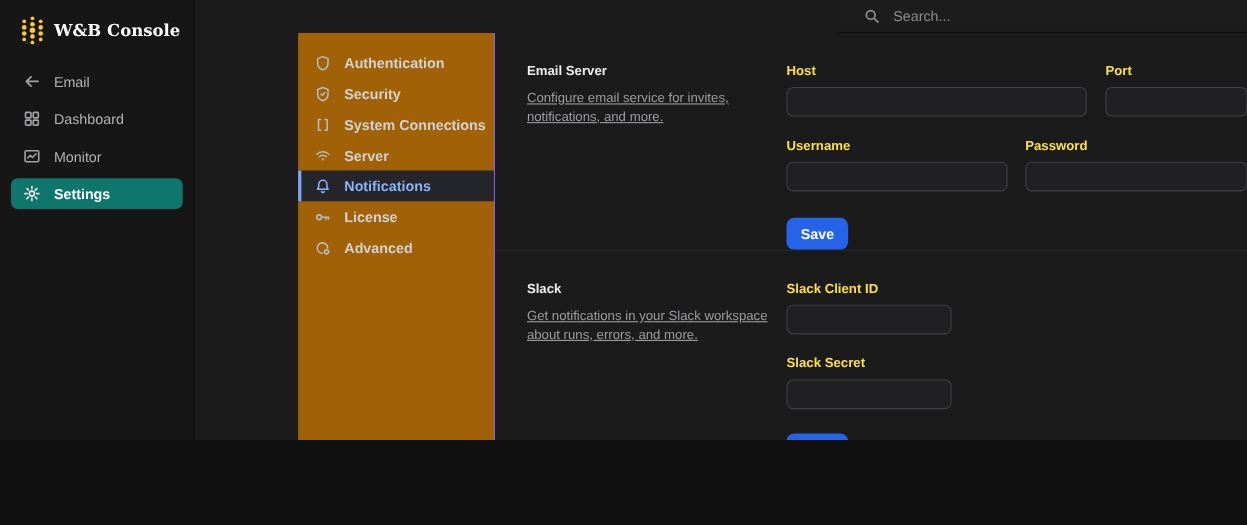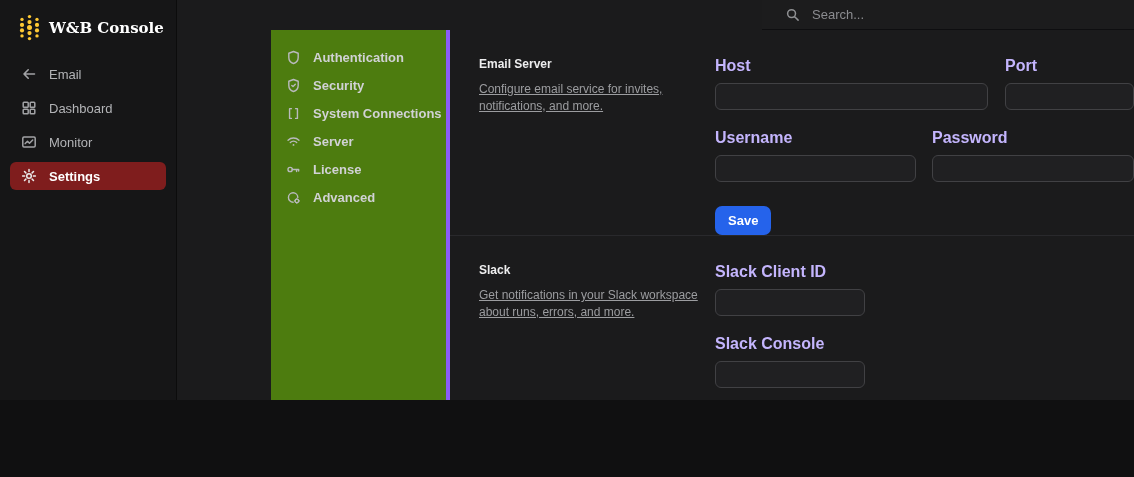--- a/index.html
+++ b/index.html
@@ -7,53 +7,53 @@
        color:#e6e6e6;font-family:"Liberation Sans",sans-serif;font-size:13px;overflow:hidden;}
 
   
   .left-sidebar{width:177px;flex-shrink:0;background:#161617;border-right:1px solid rgba(0,0,0,.45);box-sizing:border-box;}
   .logo-row{display:flex;align-items:center;gap:9px;padding:14px 0 0 19px;}
   .logo-title{font-family:"DejaVu Serif",serif;font-weight:bold;font-size:15px;color:#ffffff;white-space:nowrap;}
   .main-nav{margin-top:19px;display:flex;flex-direction:column;gap:6px;padding:0 10px;}
   .nav-item{display:flex;align-items:center;gap:12px;height:28px;padding:0 11px;border-radius:6px;
             color:#b3b4b7;cursor:pointer;white-space:nowrap;}
   .nav-item .icn{display:flex;width:16px;height:16px;color:#a2a3a6;flex-shrink:0;}
-  .nav-item.active{background:#7f1d1d;color:#ffffff;font-weight:bold;}
+  .nav-item.active{background:#0f766e;color:#ffffff;font-weight:bold;}
   .nav-item.active .icn{color:#ececec;}
 
   
   .right{flex:1;display:flex;flex-direction:column;min-width:0;align-items:flex-end;}
   .topbar{height:30px;flex-shrink:0;display:flex;align-items:center;gap:10px;padding-left:23px;
           background:#1c1c1d;border-bottom:1px solid #0e0e10;box-sizing:border-box;}
   .topbar .icn{display:flex;width:15px;height:15px;color:#8f9093;flex-shrink:0;}
   .search-input{background:transparent;border:none;outline:none;color:#c9c9cb;width:320px;
                 font-family:"Liberation Sans",sans-serif;font-size:13px;}
   .search-input::placeholder{color:#8b8c90;}
 
   .content-row{flex:1;display:flex;min-height:0;}
 
   
-  .settings-nav{width:179px;flex-shrink:0;background:#4d7c0f;padding-top:13px;
-                border-right:4px solid #8b5cf6;box-sizing:border-box;}
+  .settings-nav{width:179px;flex-shrink:0;background:#a16207;padding-top:13px;
+                border-right:1px solid #8b5cf6;box-sizing:border-box;}
   .snav-item{display:flex;align-items:center;gap:12px;height:28px;padding-left:15px;
              color:#d1d2d5;font-weight:bold;cursor:pointer;white-space:nowrap;box-sizing:border-box;}
   .snav-item .icn{display:flex;width:15px;height:15px;color:#b9babd;flex-shrink:0;}
   .snav-item.active{background:#24262b;border-left:3px solid #7aa7fb;padding-left:12px;color:#8ab4f8;}
   .snav-item.active .icn{color:#8ab4f8;}
 
   
   .main{flex:1;background:#1b1b1c;min-width:0;display:flex;flex-direction:column;}
   .section{display:flex;padding:27px 0 0 29px;box-sizing:border-box;}
   .section-email{height:224px;}
   .section-slack{flex:1;border-top:1px solid #29292c;}
   .section-info{width:236px;flex-shrink:0;}
   .section-title{font-size:12px;font-weight:bold;color:#ededee;}
   .section-desc{margin-top:10px;font-size:12px;line-height:1.4;color:#9c9da0;text-decoration:underline;}
   .form-col{width:419px;flex-shrink:0;}
-  .field-label{font-size:16px;font-weight:bold;color:#c4b5fd;margin-bottom:8px;}
+  .field-label{font-size:12px;font-weight:bold;color:#fde047;margin-bottom:8px;}
   .text-input{box-sizing:border-box;height:27px;background:#202022;border:1px solid #414144;
               border-radius:6px;color:#e6e6e6;padding:0 8px;outline:none;
               font-family:"Liberation Sans",sans-serif;font-size:13px;display:block;}
   .form-row{display:flex;}
   .w-host{width:273px;margin-right:17px;}  .w-port{width:129px;}
   .w-user{width:201px;margin-right:16px;}  .w-pass{width:202px;}
   .w-slack{width:150px;}
   .fw .text-input{width:100%;}
   .row-2{margin-top:19px;}
   .save-btn{margin-top:24px;height:29px;padding:0 13px;background:#2563eb;color:#ffffff;
@@ -171,20 +171,29 @@
         </div>
         <div class="snav-item">
           <span class="icn">
             <svg width="15" height="15" viewBox="0 0 16 16" fill="none" stroke="currentColor" stroke-width="1.5" stroke-linecap="round">
                 <path d="M2.2 6.6a8.2 8.2 0 0 1 11.6 0M4.6 9a4.8 4.8 0 0 1 6.8 0"></path>
                 <circle cx="8" cy="11.6" r="1" fill="currentColor" stroke="none"></circle>
               </svg>
           </span>
           <span>Server</span>
         </div>
+        <div class="snav-item active">
+          <span class="icn">
+            <svg width="15" height="15" viewBox="0 0 16 16" fill="none" stroke="currentColor" stroke-width="1.5" stroke-linecap="round" stroke-linejoin="round">
+                <path d="M8 2a4 4 0 0 1 4 4v2.6l1.2 2.2H2.8L4 8.6V6a4 4 0 0 1 4-4Z"></path>
+                <path d="M6.7 13a1.4 1.4 0 0 0 2.6 0"></path>
+              </svg>
+          </span>
+          <span>Notifications</span>
+        </div>
         <div class="snav-item">
           <span class="icn">
             <svg width="15" height="15" viewBox="0 0 16 16" fill="none" stroke="currentColor" stroke-width="1.5" stroke-linecap="round">
                 <circle cx="4.4" cy="8" r="2.3"></circle>
                 <path d="M6.7 8h6.8M11.3 8v2.1M13.5 8v1.7"></path>
               </svg>
           </span>
           <span>License</span>
         </div>
         <div class="snav-item">
@@ -241,21 +250,21 @@
               <div>Get notifications in your Slack workspace</div>
               <div>about runs, errors, and more.</div>
             </div>
           </div>
           <div class="form-col">
             <div class="w-slack fw">
               <div class="field-label">Slack Client ID</div>
               <input class="text-input" type="text" style="">
             </div>
             <div class="w-slack fw row-2">
-              <div class="field-label">Slack Console</div>
+              <div class="field-label">Slack Secret</div>
               <input class="text-input" type="text" style="">
             </div>
             <button class="save-btn slack">Save</button>
           </div>
         </div>
 
       </div>
     </div>
   </div>
 </div>

